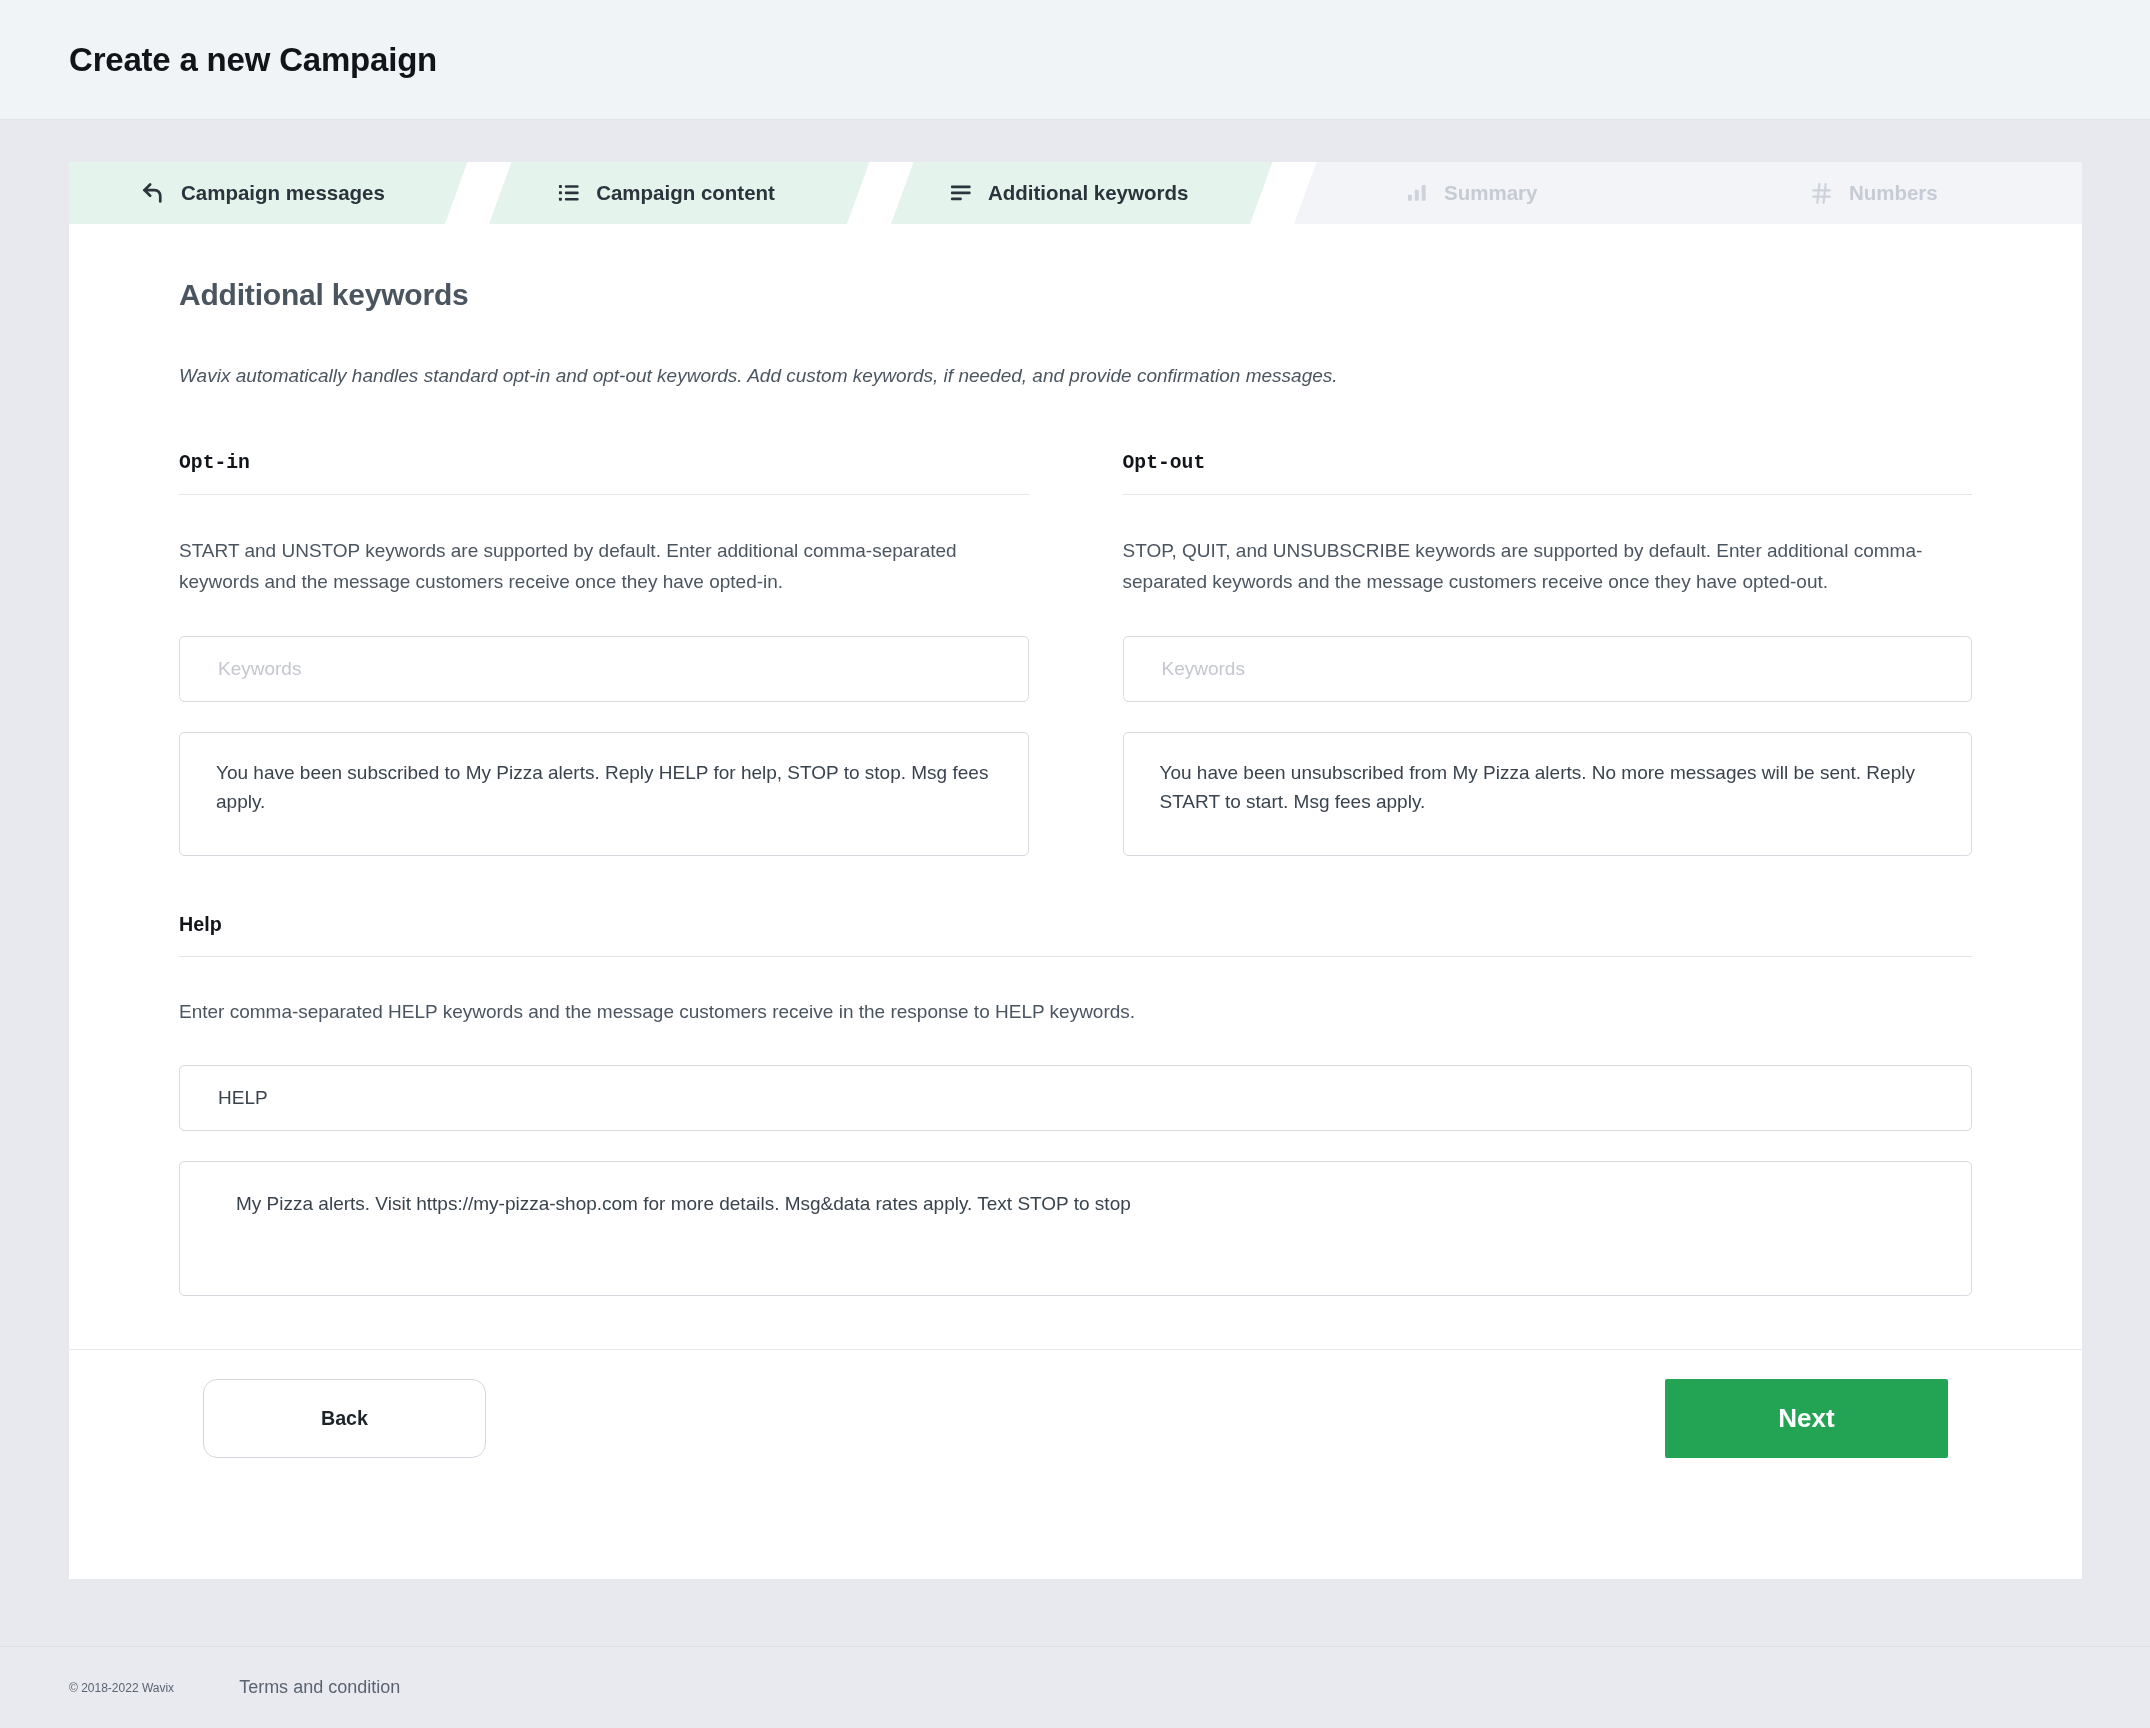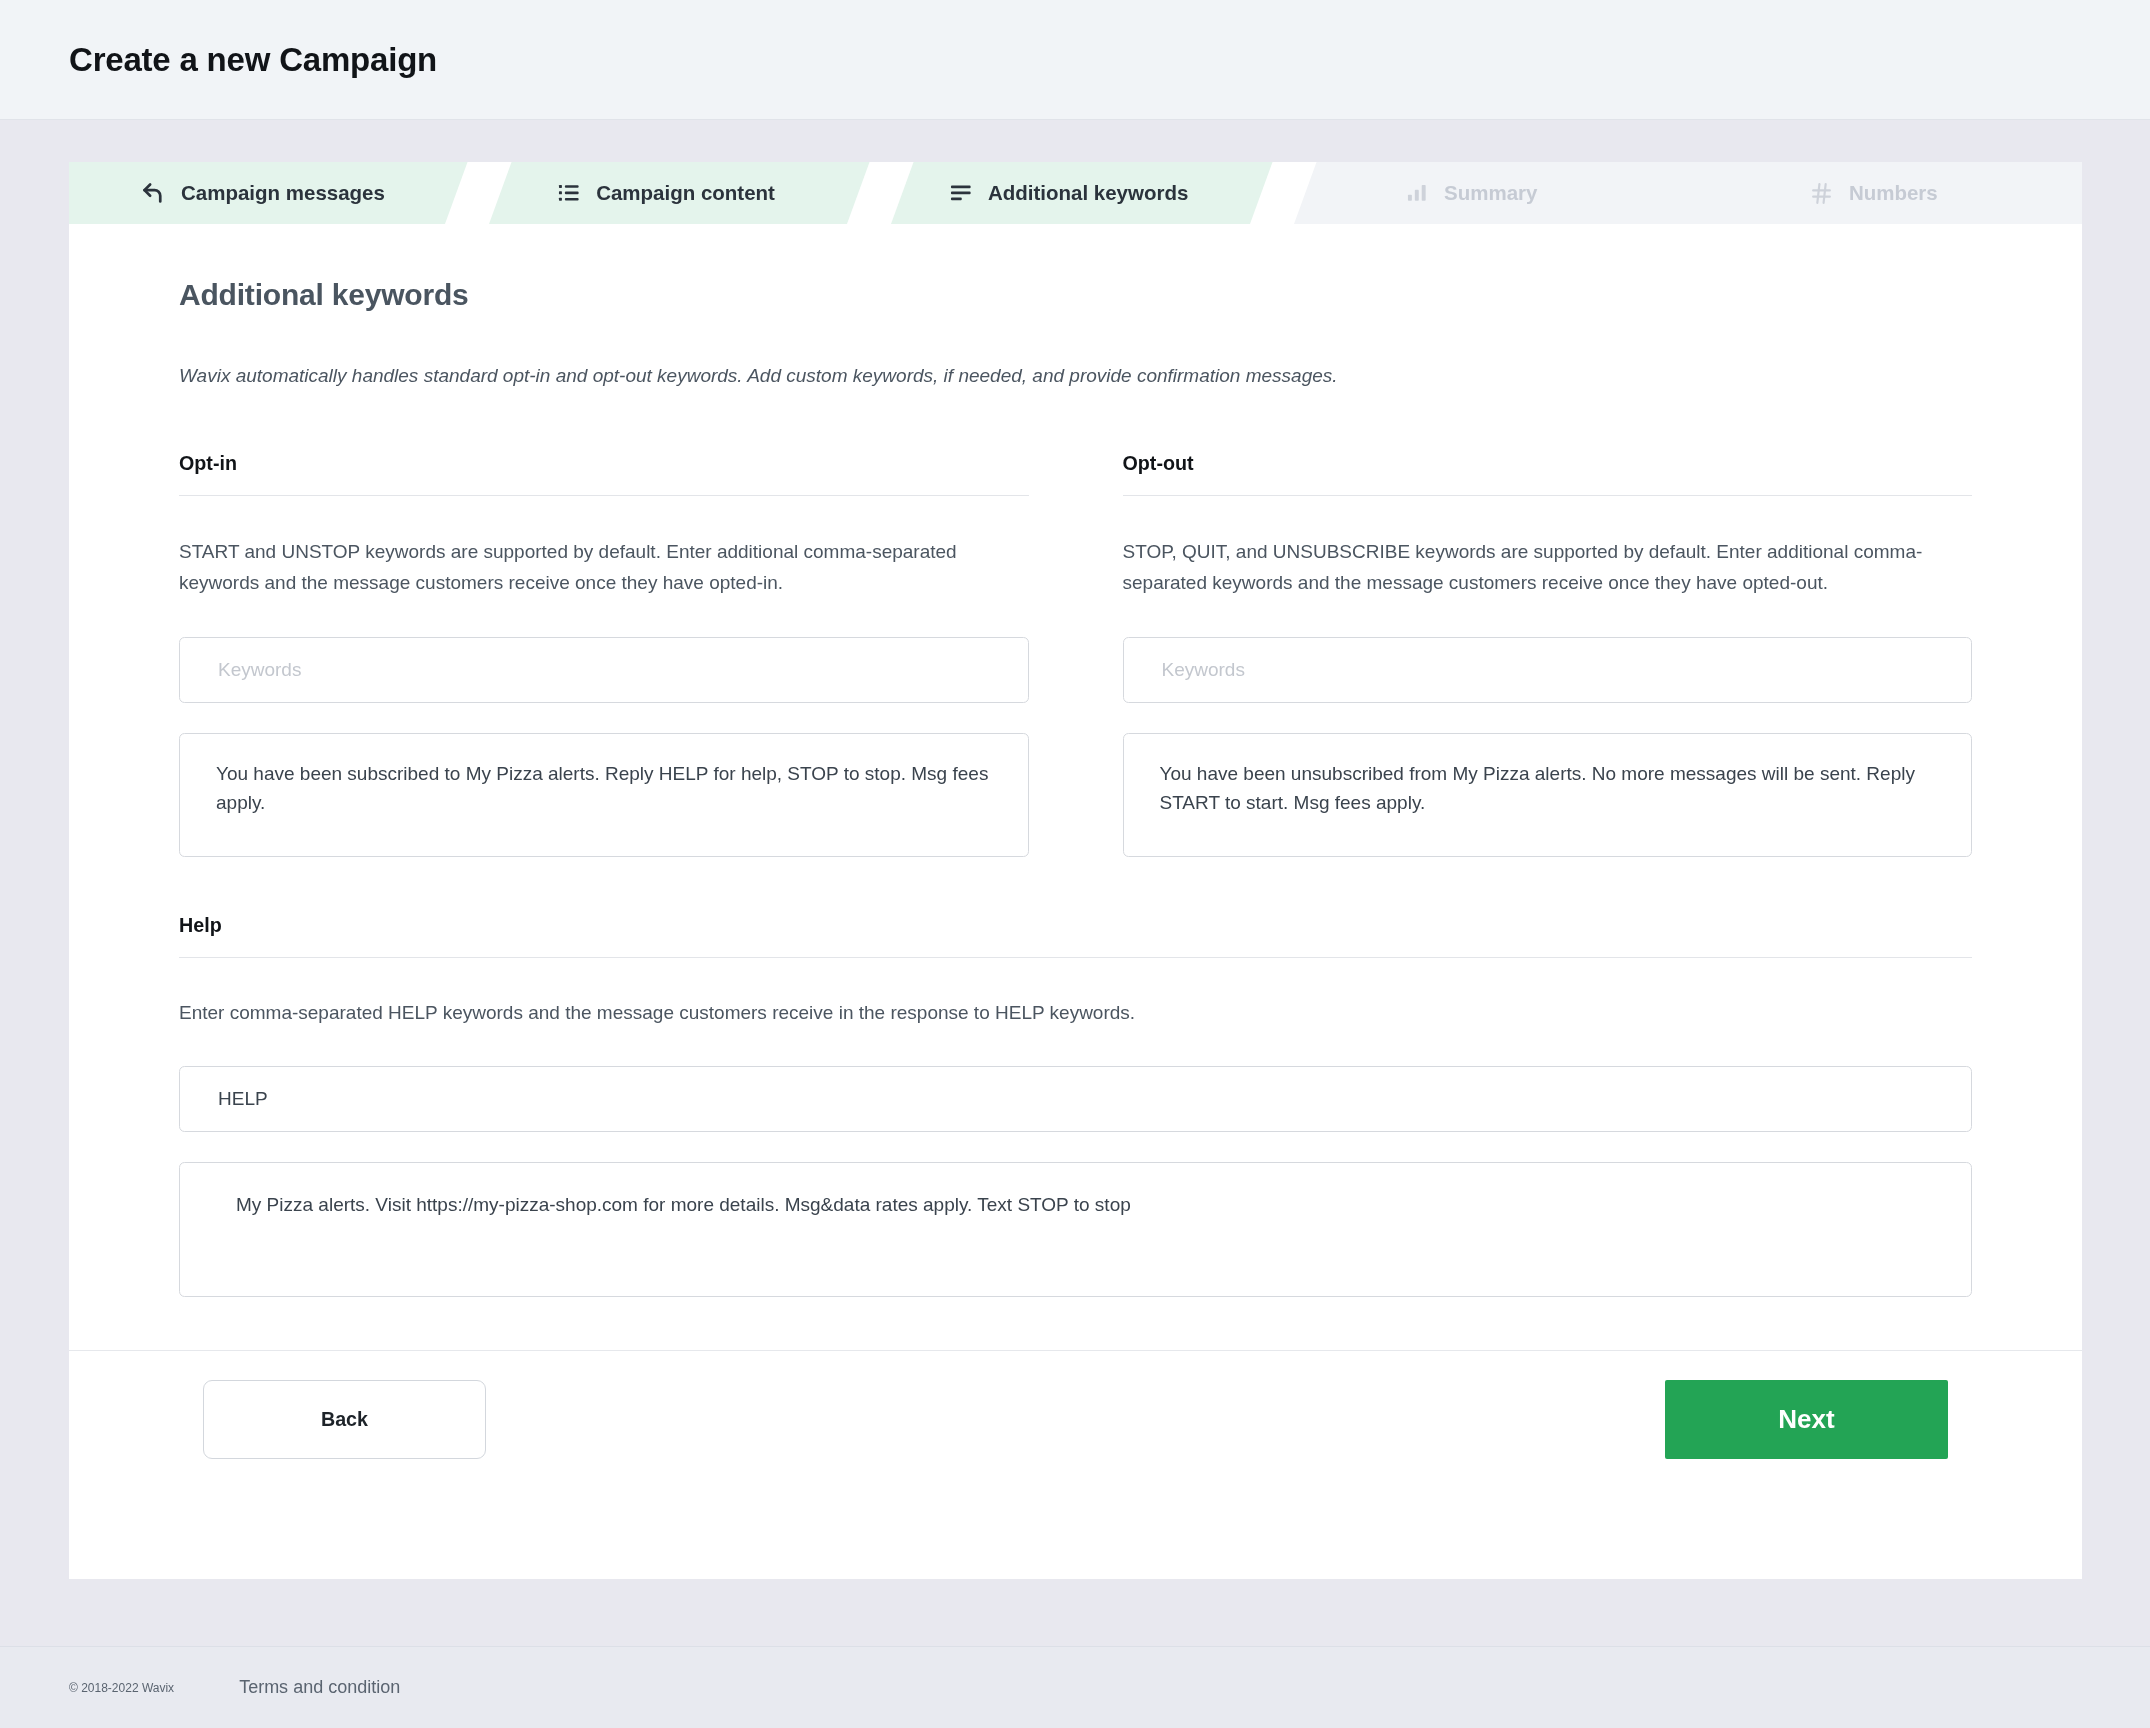--- a/index.html
+++ b/index.html
@@ -122,20 +122,21 @@
     margin-top: 61px;
   }
   .col { flex: 1 1 0; min-width: 0; }
 
   .col-heading {
     font-size: 19.7px;
     font-weight: bold;
     color: #111418;
     padding-bottom: 20.5px;
     border-bottom: 0.8px solid #e3e5e9;
+    font-family: Liberation Mono, monospace;
   }
   .col-text {
     margin-top: 41px;
     font-size: 19px;
     color: #4b5560;
     line-height: 1.62;
   }
 
   
   .text-input {
@@ -199,21 +200,21 @@
     display: flex;
     align-items: center;
     justify-content: space-between;
     padding: 0 134px 0 134px;
   }
   .btn-back {
     width: 283px;
     height: 79px;
     background: #ffffff;
     border: 0.8px solid #d3d7dd;
-    border-radius: 9px;
+    border-radius: 14px;
     font-family: "Liberation Sans", sans-serif;
     font-size: 19.7px;
     font-weight: bold;
     color: #1d2329;
     cursor: pointer;
   }
   .btn-next {
     width: 283px;
     height: 79px;
     background: #23a455;

